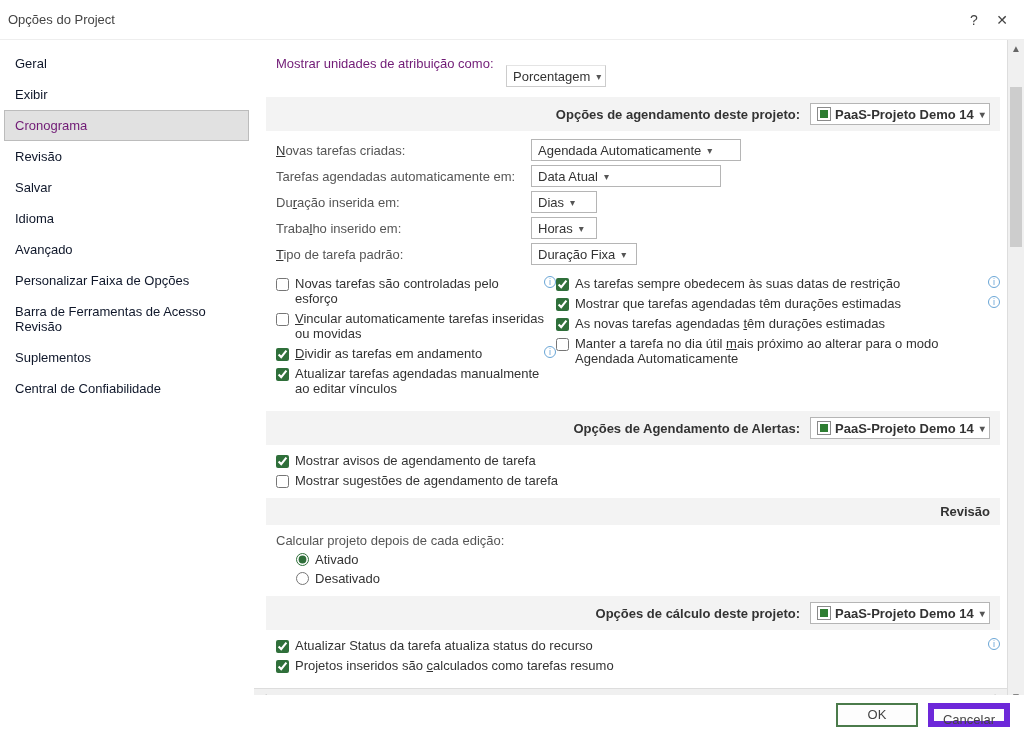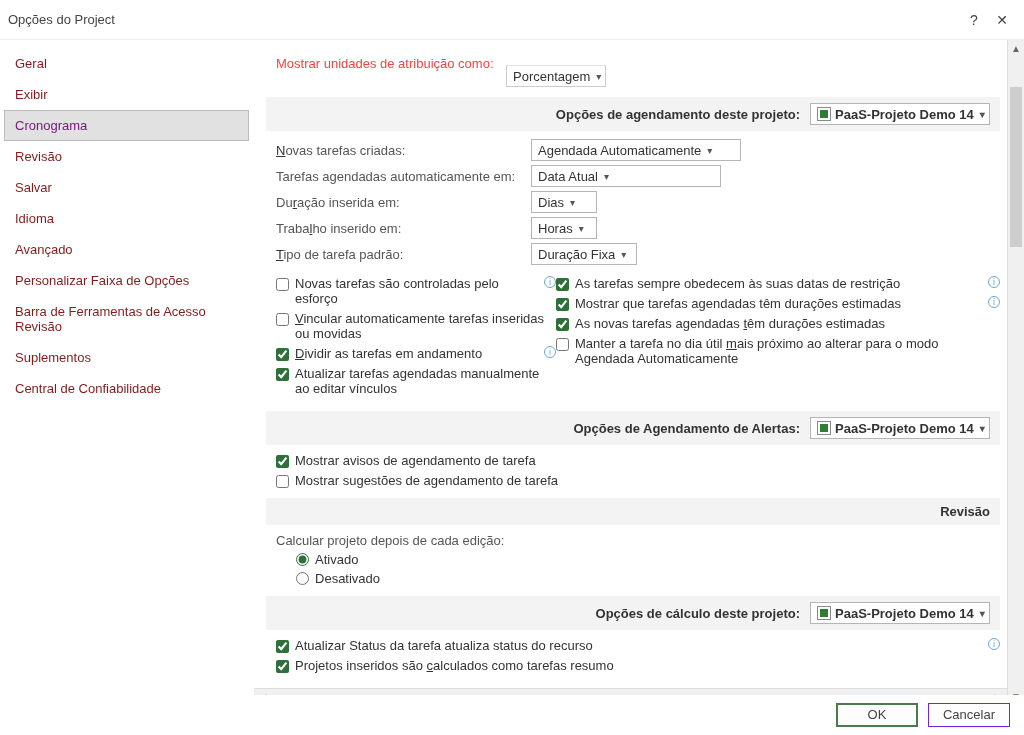--- a/index.html
+++ b/index.html
@@ -2,21 +2,21 @@
 <html><head>
 <meta charset="utf-8">
 <style>
 * { box-sizing: border-box; margin: 0; padding: 0; font-family: "Segoe UI", Arial, sans-serif; font-size: 13px; color: #333; }
 body { background: #fff; width: 1024px; height: 735px; overflow: hidden; position: relative; }
 .titlebar { height: 40px; display: flex; align-items: center; padding: 0 8px; border-bottom: 1px solid #eee; }
 .titlebar .title { flex: 1; color: #444; }
 .titlebar .sysbtn { width: 28px; text-align: center; color: #444; font-size: 14px; cursor: pointer; }
 .main { display: flex; height: 665px; }
 .sidebar { width: 254px; padding: 8px 4px; border-right: 1px solid transparent; }
-.sidebar .item { padding: 7px 12px 7px 10px; color: #7f1d1d; cursor: pointer; border: 1px solid transparent; margin-bottom: 0px; }
+.sidebar .item { padding: 7px 12px 7px 10px; color: #0f172a; cursor: pointer; border: 1px solid transparent; margin-bottom: 0px; }
 .sidebar .item.selected { background: #e1e1e1; border: 1px solid #bcbcbc; color: #701a75; }
 .content { flex: 1; position: relative; overflow: hidden; }
 .content-inner { padding: 0 24px 0 12px; position: relative; height: 100%; overflow: hidden; }
 .scrollbar-v { position: absolute; right: 0; top: 0; bottom: 0; width: 17px; background: #f0f0f0; border-left: 1px solid #ddd; }
 .scrollbar-v .arrow { height: 17px; text-align: center; font-size: 10px; line-height: 17px; color: #666; cursor: pointer; }
 .scrollbar-v .track { position: absolute; top: 17px; bottom: 17px; left: 0; right: 0; }
 .scrollbar-v .thumb { position: absolute; left: 2px; right: 2px; top: 30px; height: 160px; background: #cdcdcd; cursor: pointer; }
 .scrollbar-h { position: absolute; left: 0; right: 17px; bottom: 0; height: 17px; background: #f0f0f0; border-top: 1px solid #ddd; }
 .scrollbar-h .arrow { width: 17px; display: inline-block; text-align: center; font-size: 10px; line-height: 17px; color: #666; cursor: pointer; }
 .scrollbar-h .arrow.right { float: right; }
@@ -33,24 +33,24 @@
 .col { flex: 1; }
 .chk { display: flex; align-items: flex-start; gap: 6px; margin: 5px 0; color: #555; }
 .chk input { margin-top: 2px; accent-color: #2f6f3a; }
 .chk .txt { flex: 1; }
 .chk .ul { text-decoration: underline; }
 .info-icon { display: inline-block; width: 12px; height: 12px; border: 1px solid #6aa6d6; border-radius: 50%; color: #6aa6d6; font-size: 9px; line-height: 10px; text-align: center; margin-left: 4px; }
 .radio-group { margin-left: 30px; }
 .radio { display: flex; align-items: center; gap: 6px; margin: 4px 0; color: #555; }
 .radio input { accent-color: #2f6f3a; }
 .bottom-bar { position: absolute; left: 0; right: 0; bottom: 0; height: 40px; display: flex; justify-content: flex-end; align-items: center; padding: 0 14px; gap: 10px; background: #fff; }
-.btn { min-width: 82px; height: 24px; border: 1px solid #6d28d9; background: #fdfdfd; text-align: center; line-height: 22px; cursor: pointer; color: #444; }
+.btn { min-width: 82px; height: 24px; border: 6px solid #6d28d9; background: #fdfdfd; text-align: center; line-height: 22px; cursor: pointer; color: #444; }
 .btn.primary { border: 2px solid #4b7b4b; line-height: 20px; }
 .truncated { color: #999; margin: 0 0 6px 10px; }
-.truncated .label { color: #ef4444; }
+.truncated .label { color: #701a75; }
 .body-scroll { overflow: hidden; }
 </style>
 </head>
 <body>
 
 <div class="titlebar">
   <span class="title">Opções do Project</span>
   <span class="sysbtn">?</span>
   <span class="sysbtn">✕</span>
 </div>

